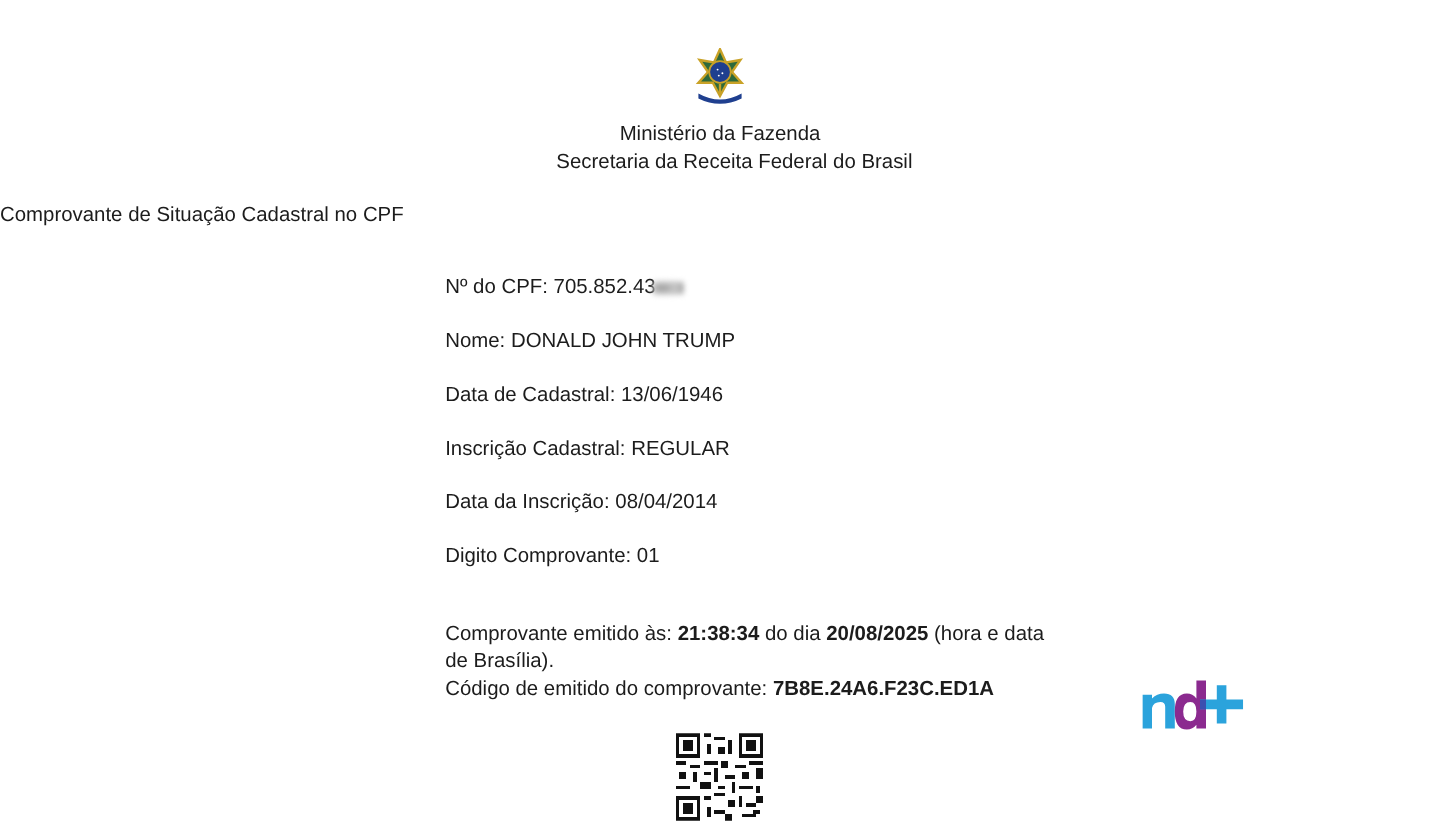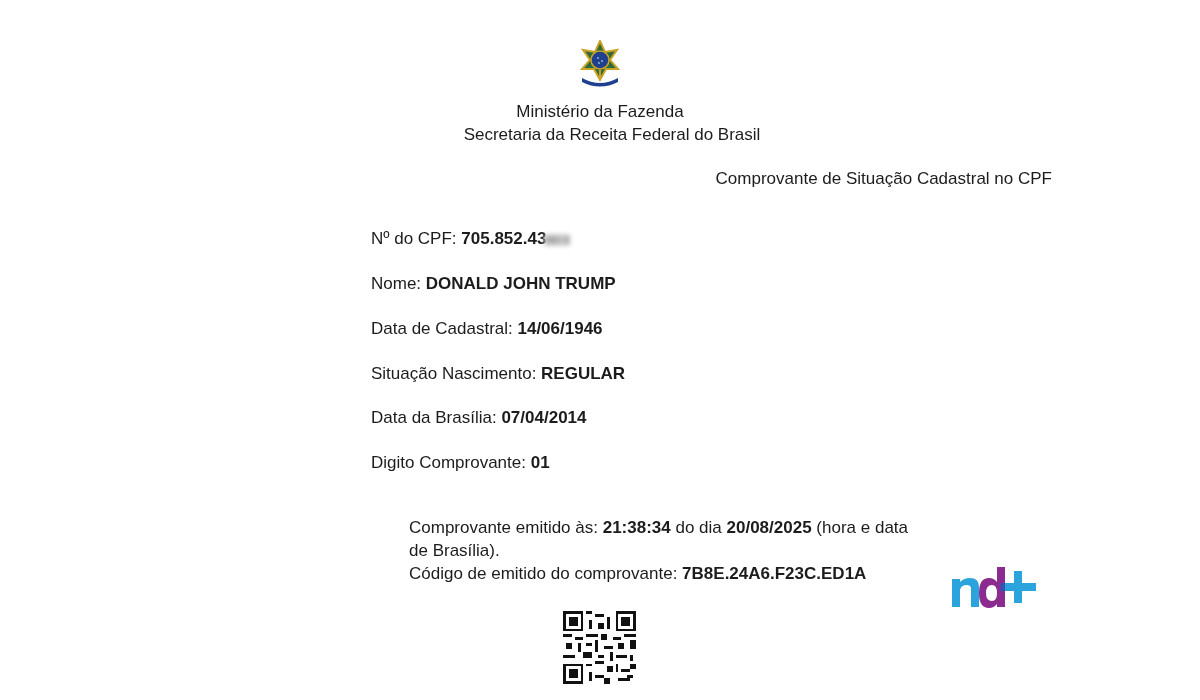--- a/index.html
+++ b/index.html
@@ -4,30 +4,30 @@
 <style>
   html, body { margin:0; padding:0; }
   body {
     width:1200px; height:700px; background:#ffffff; position:relative; overflow:hidden;
     font-family:"Liberation Sans", "DejaVu Sans", sans-serif; color:#1c1c1c;
   }
   .emblem { position:absolute; left:578px; top:40px; width:44px; height:48px; }
   .header { position:absolute; left:0; width:1200px; text-align:center; font-size:17px; line-height:23px; }
   .h1 { top:100px; }
   .h2 { top:123px;margin-left:12px; }
-  .title { position:absolute; left:0; width:1052px; text-align:right; top:169px; font-size:17px; }
+  .title { position:absolute; left:0; width:1052px; text-align:left; top:169px; font-size:17px; }
   .field { position:absolute; left:371px; font-size:17px; white-space:nowrap; }
-  .field b { font-weight:bold; }
+  .field b { font-weight:normal; }
   .blur {
     display:inline-block; width:26px; height:14px; vertical-align:middle; margin-left:-2px;
     background:radial-gradient(ellipse at 30% 50%, #9a9a9a 0%, #c8c8c8 45%, rgba(255,255,255,0) 75%),
                radial-gradient(ellipse at 80% 50%, #8a8a8a 0%, #c0c0c0 40%, rgba(255,255,255,0) 70%);
     filter:blur(2px);
   }
-  .footer { position:absolute; left:371px; top:516px; font-size:17px; line-height:23px; width:520px;margin-left:38px; }
+  .footer { position:absolute; left:371px; top:516px; font-size:17px; line-height:23px; width:520px; }
   .qr { position:absolute; left:563px; top:611px; width:73px; height:73px; }
   .logo { position:absolute; left:952px; top:565px; width:84px; height:44px; }
 </style>
 </head>
 <body>
 
 <svg class="emblem" viewBox="0 0 44 48">
   <polygon points="22,1 27,12 39,10 32,20 40,29 28,29 22,40 16,29 4,29 12,20 5,10 17,12" fill="#2e6a3a" stroke="#c9a227" stroke-width="2"></polygon>
   <circle cx="22" cy="20" r="9" fill="#1f3f8f" stroke="#c9a227" stroke-width="1.5"></circle>
   <circle cx="20" cy="18" r="0.8" fill="#fff"></circle>
@@ -41,27 +41,27 @@
 <div class="header h2">Secretaria da Receita Federal do Brasil</div>
 <div class="title">Comprovante de Situação Cadastral no CPF</div>
 
 <div class="field" style="top:229px;">
   <span>Nº do CPF: </span><b>705.852.43</b><span class="blur"></span>
 </div>
 <div class="field" style="top:274px;text-align:center;">
   <span>Nome: </span><b>DONALD JOHN TRUMP</b>
 </div>
 <div class="field" style="top:319px;">
-  <span>Data de Cadastral: </span><b>14/06/1946</b>
+  <span>Data de Cadastral: </span><b>13/06/1946</b>
 </div>
 <div class="field" style="top:364px;">
-  <span>Situação Nascimento: </span><b>REGULAR</b>
+  <span>Inscrição Cadastral: </span><b>REGULAR</b>
 </div>
 <div class="field" style="top:408px;">
-  <span>Data da Brasília: </span><b>07/04/2014</b>
+  <span>Data da Inscrição: </span><b>08/04/2014</b>
 </div>
 <div class="field" style="top:453px;">
   <span>Digito Comprovante: </span><b>01</b>
 </div>
 
 <div class="footer">
   <span>Comprovante emitido às: </span><b>21:38:34</b><span> do dia </span><b>20/08/2025</b><span> (hora e data de Brasília).</span><br>
   <span>Código de emitido do comprovante: </span><b>7B8E.24A6.F23C.ED1A</b>
 </div>
 

